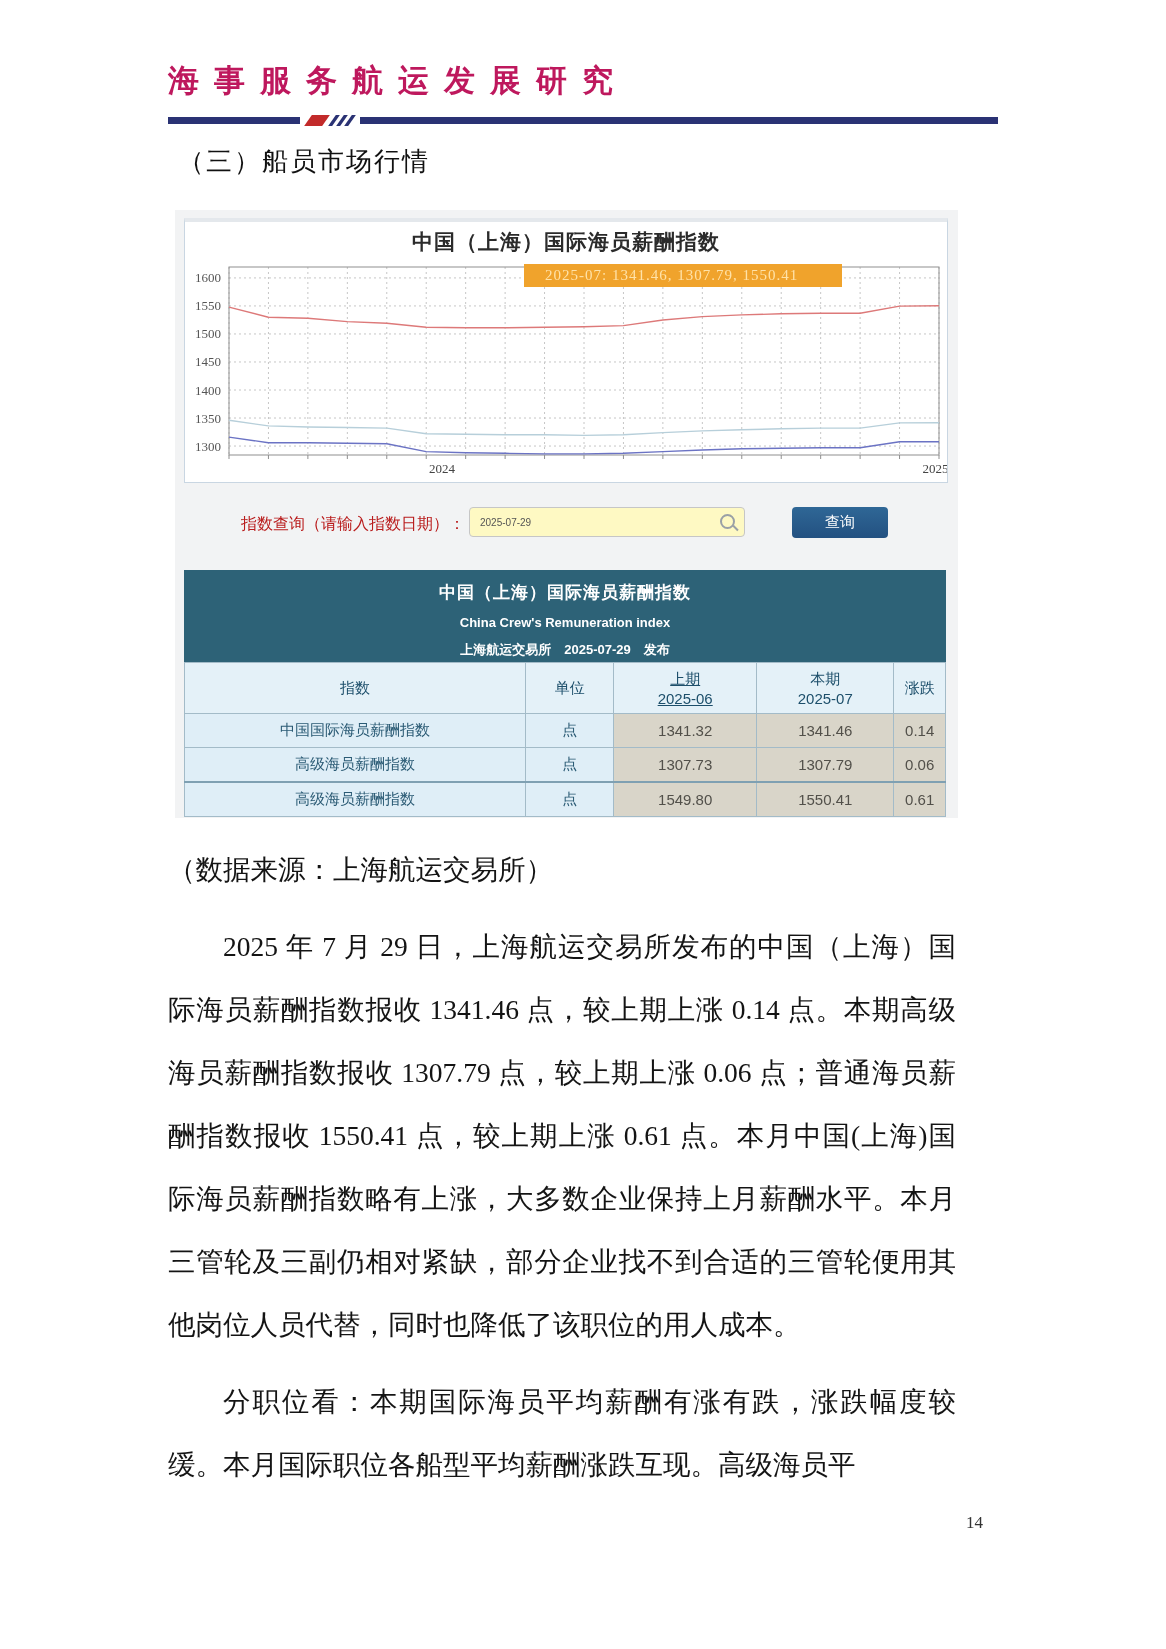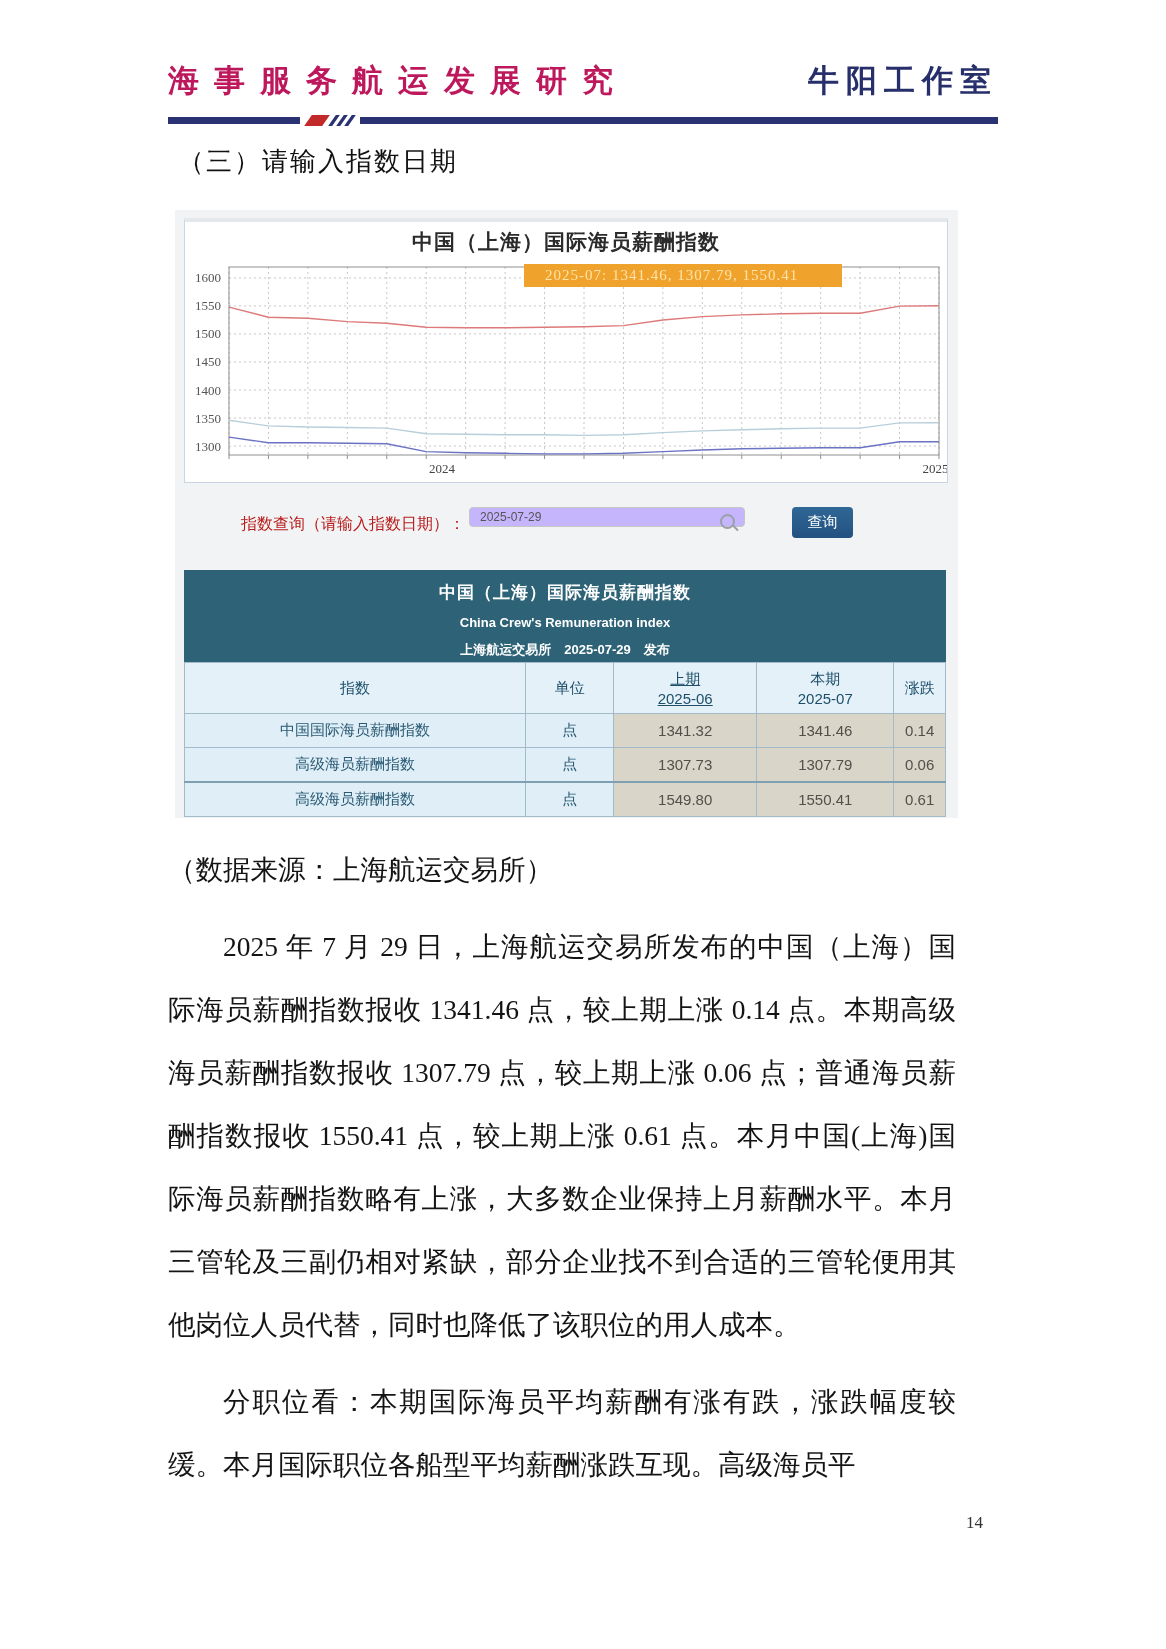--- a/index.html
+++ b/index.html
@@ -33,29 +33,29 @@
                letter-spacing:1px;}
   .chart-svg{position:absolute;left:0;top:38px;}
   .chart-tip{position:absolute;left:339px;top:42px;width:318px;height:23px;line-height:23px;
              background:#f0a32c;color:#ffe2a8;font-size:15px;letter-spacing:1px;
              padding-left:21px;box-sizing:border-box;white-space:nowrap;overflow:hidden;
              font-family:"Liberation Serif",serif;}
 
   
   .search-label{position:absolute;left:0;top:299px;width:290px;height:30px;line-height:30px;
                 text-align:right;font-size:16px;color:#b91c1c;}
-  .search-input{position:absolute;left:294px;top:297px;width:276px;height:20px;background:#c4b5fd;
+  .search-input{position:absolute;left:294px;top:297px;width:276px;height:30px;background:#fef9c3;
                 border:1px solid #c6c6c6;border-radius:4px;box-sizing:border-box;
-                font-size:12px;color:#555;padding:0 30px 0 10px;
+                font-size:10px;color:#555;padding:0 30px 0 10px;
                 font-family:"Liberation Sans",sans-serif;}
   .mag{position:absolute;left:545px;top:304px;width:11px;height:11px;border:2px solid #9aa0a6;
        border-radius:50%;}
   .mag::after{content:"";position:absolute;left:10px;top:11px;width:7px;height:2px;
        background:#9aa0a6;transform:rotate(45deg);}
-  .query-btn{position:absolute;left:617px;top:297px;width:61px;height:31px;border:none;
+  .query-btn{position:absolute;left:617px;top:297px;width:96px;height:31px;border:none;
              border-radius:4px;background:linear-gradient(#2f6796,#235181);color:#fff;
              font-size:15px;cursor:pointer;font-family:"Liberation Sans",sans-serif;}
 
   
   .tbl-panel{position:absolute;left:9px;top:360px;width:762px;height:245px;}
   .tbl-head{position:absolute;left:0;top:0;width:100%;height:92px;background:#2d6277;
             color:#fff;text-align:center;box-sizing:border-box;padding-top:11px;}
   .tbl-head .t1{font-size:17px;font-weight:bold;letter-spacing:1px;}
   .tbl-head .t2{font-size:13px;font-weight:bold;margin-top:11px;}
   .tbl-head .t3{font-size:13px;font-weight:bold;margin-top:11px;}
@@ -76,31 +76,30 @@
   .bodytext .src{text-indent:0;margin-bottom:0;}
   .bodytext p+p{margin-top:14px;}
   .page-num{position:absolute;left:966px;top:1513px;font-size:17px;color:#333;}
 </style>
 </head>
 <body>
 
 <div class="page">
 
   <div class="hdr-left">海事服务航运发展研究</div>
-  <div class="hdr-right">牛阳工作室</div>
   <div class="hdr-rule">
     <span class="hdr-deco">
       <span class="red"></span>
         <span class="s1"></span>
         <span class="s2"></span>
         <span class="s3"></span>
     </span>
   </div>
 
-  <div class="section-title">（三）请输入指数日期</div>
+  <div class="section-title">（三）船员市场行情</div>
 
   <div class="shot">
 
     <div class="chart-box">
       <div class="chart-title">中国（上海）国际海员薪酬指数</div>
       <svg id="chart-svg" class="chart-svg" width="762" height="222">
           <line x1="44" y1="7" x2="44" y2="195" stroke="#c6c6c6" stroke-dasharray="2,3" stroke-width="1"></line>
           <line x1="83.44444444444444" y1="7" x2="83.44444444444444" y2="195" stroke="#c6c6c6" stroke-dasharray="2,3" stroke-width="1"></line>
           <line x1="122.88888888888889" y1="7" x2="122.88888888888889" y2="195" stroke="#c6c6c6" stroke-dasharray="2,3" stroke-width="1"></line>
           <line x1="162.33333333333331" y1="7" x2="162.33333333333331" y2="195" stroke="#c6c6c6" stroke-dasharray="2,3" stroke-width="1"></line>

